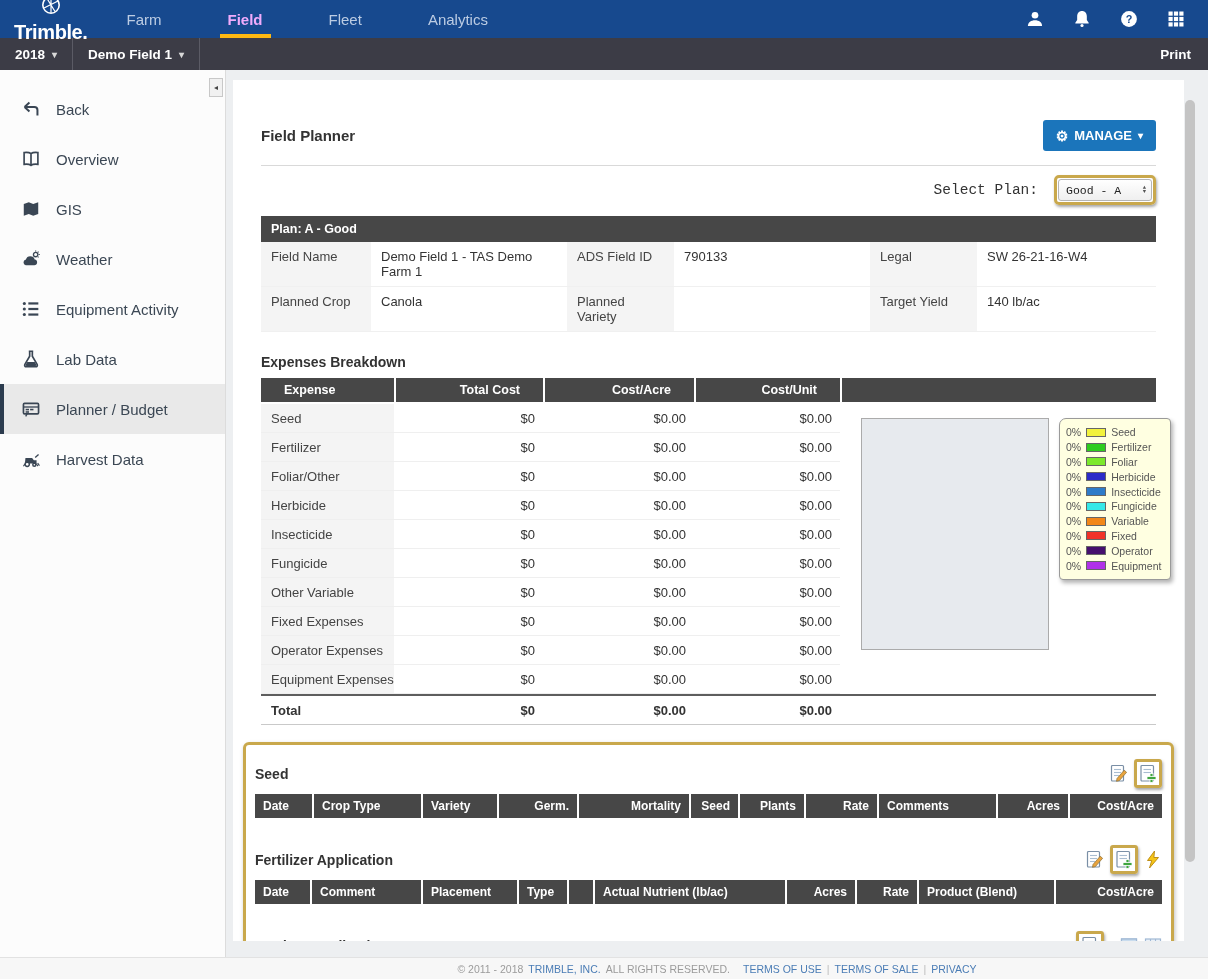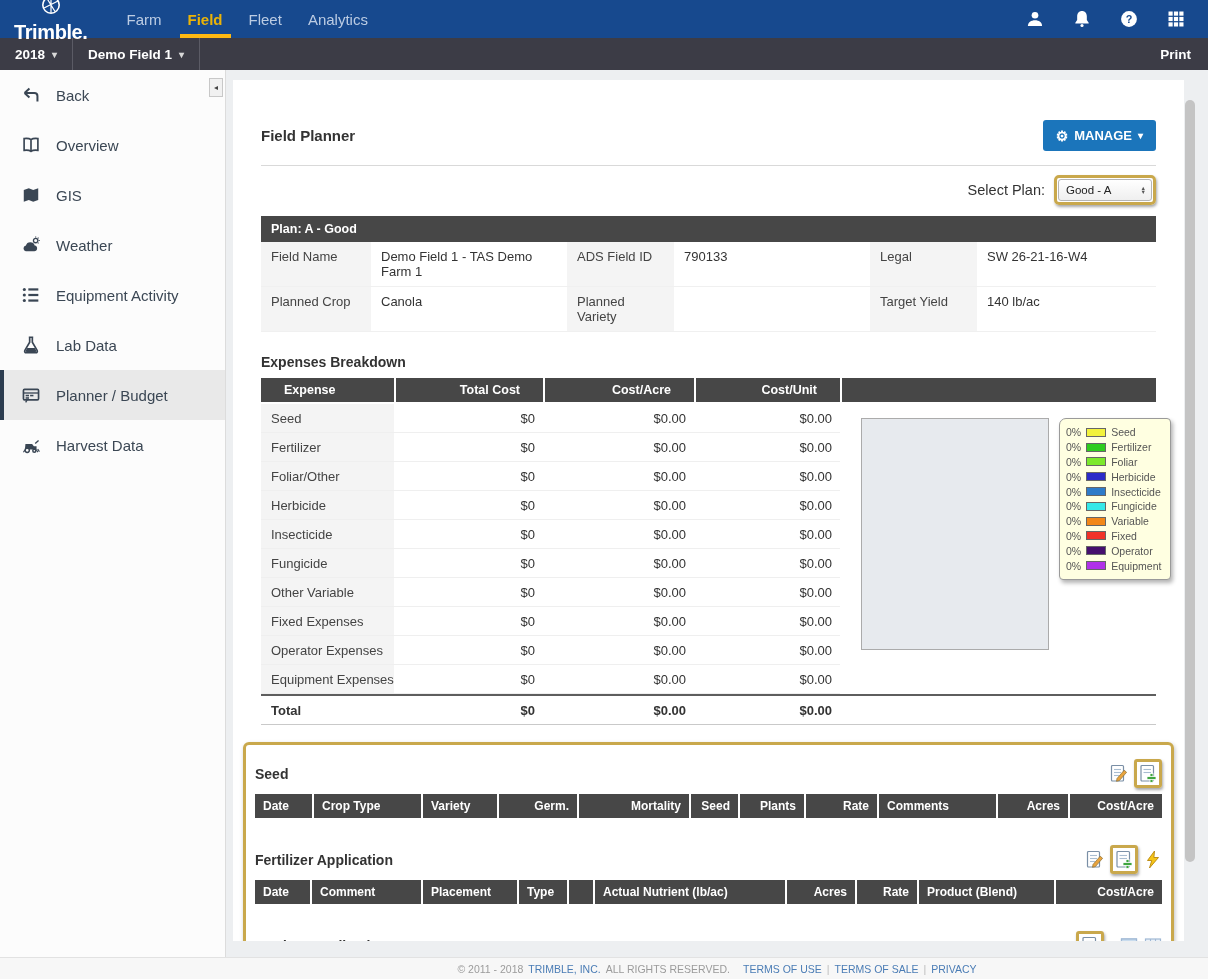--- a/index.html
+++ b/index.html
@@ -2,56 +2,56 @@
 <html><head>
 <meta charset="utf-8">
 <style>
   * { margin:0; padding:0; box-sizing:border-box; }
   html,body { width:1208px; height:979px; font-family:"Liberation Sans", sans-serif; background:#EDEFF1; overflow:hidden; }
 
   
   .topbar { height:38px; background:#17498E; display:flex; align-items:center; padding:0 14px; }
   .brand { display:flex; align-items:center; gap:5px; color:#fff; font-weight:bold; font-size:20px; letter-spacing:-0.4px;flex-direction:column; }
   .brand svg { display:block; }
-  .topnav { display:flex; height:38px; margin-left:26px; }
+  .topnav { display:flex; height:38px; margin-left:26px;gap:40px; }
   .topnav-item { position:relative; display:flex; align-items:center; padding:0 13px; color:#BCCCE3; font-size:15px; cursor:pointer; }
-  .topnav-item.active { color:#eab308; font-weight:bold; }
+  .topnav-item.active { color:#f0abfc; font-weight:bold; }
   .topnav-underline { position:absolute; left:5px; right:5px; bottom:0; height:4px; background:#FDB913; }
   .top-icons { margin-left:auto; display:flex; align-items:center; gap:27px; padding-right:8px; }
   .top-icon { width:20px; height:20px; cursor:pointer; display:flex; }
 
   
   .subnav { height:32px; background:#3C3C46; display:flex; align-items:stretch; color:#fff; font-size:13.5px; font-weight:bold; }
   .subnav-block { display:flex; align-items:center; gap:7px; padding:0 15px; border-right:1px solid #5B5B65; cursor:pointer; }
   .subnav .caret { font-size:10px; color:#D8D8D8; }
   .print-btn { margin-left:auto; display:flex; align-items:center; padding:0 17px; cursor:pointer; }
 
   
   .body-wrap { position:relative; display:flex; height:887px; background:#EDEFF1; }
-  .sidebar { width:226px; background:#FCFCFC; border-right:1px solid #DCDCDC; }
+  .sidebar { width:226px; background:#FCFCFC; border-right:1px solid #DCDCDC; padding-top:14px; }
   .side-item { display:flex; align-items:center; gap:15px; padding:15px 0 15px 21px; font-size:15px; color:#3B4754; cursor:pointer; }
   .side-item.selected { background:#E9E9E9; border-left:4px solid #2B3B4E; padding-left:17px; }
   .sicon { width:20px; height:20px; flex:none; display:flex; }
   .collapse-btn { position:absolute; left:209px; top:8px; width:14px; height:19px; background:#F1F1F1; border:1px solid #C8C8C8; display:flex; align-items:center; justify-content:center; font-size:8px; color:#444; cursor:pointer; z-index:4; }
 
   .main { flex:1; position:relative; }
   .card { margin:10px 0 0 7px; width:951px; height:861px; background:#FFFFFF; padding:0 28px 20px; overflow:hidden; }
 
   .vscroll { position:absolute; right:11px; top:0; bottom:0; width:14px; }
   .vthumb { position:absolute; top:30px; left:2px; width:10px; height:762px; background:#C4C4C4; border-radius:6px; cursor:pointer; }
 
   
   .card-head { display:flex; justify-content:space-between; align-items:center; padding-top:40px; }
   .page-title { font-size:15px; font-weight:bold; color:#333; }
   .manage-btn { background:#1B75BB; color:#fff; font-size:13px; font-weight:bold; border:none; border-radius:3px; height:31px; padding:0 13px; display:flex; align-items:center; gap:6px; cursor:pointer; }
   .manage-btn .gear { font-size:14px; }
   .manage-btn .caret { font-size:10px; }
   .head-divider { border:none; border-top:1px solid #D9D9D9; margin-top:14px; }
 
-  .select-row { display:flex; justify-content:flex-end; align-items:center; gap:9px; margin:9px 0 11px; font-size:14.5px; color:#333; }
+  .select-row { display:flex; justify-content:flex-end; align-items:center; gap:16px; margin:9px 0 11px; font-size:14.5px; color:#333;font-family:Liberation Mono, monospace; }
   .gold-mini { border:3px solid #C9A84C; border-radius:5px; padding:1px; box-shadow:1px 2px 3px rgba(0,0,0,0.35); }
   .select-box { width:94px; height:22px; border:1px solid #B5B5B5; border-radius:3px; background:linear-gradient(#FFFFFF,#EFEFEF); display:flex; align-items:center; justify-content:space-between; font-size:11.5px; color:#222; padding:0 5px 0 7px; cursor:pointer; }
   .sel-arrows { display:flex; flex-direction:column; line-height:4.5px; font-size:5.5px; color:#555; }
 
   
   .plan-header { background:#474747; color:#fff; font-weight:bold; font-size:12.5px; padding:6px 10px; }
   .plan-grid { display:grid; grid-template-columns:110px 196px 107px 196px 107px 1fr; font-size:13px; }
   .plan-grid .cell { padding:7px 10px; border-bottom:1px solid #F0F0F0; color:#333; min-height:28px; }
   .plan-grid .lbl { background:#F4F4F4; color:#444; }
 

